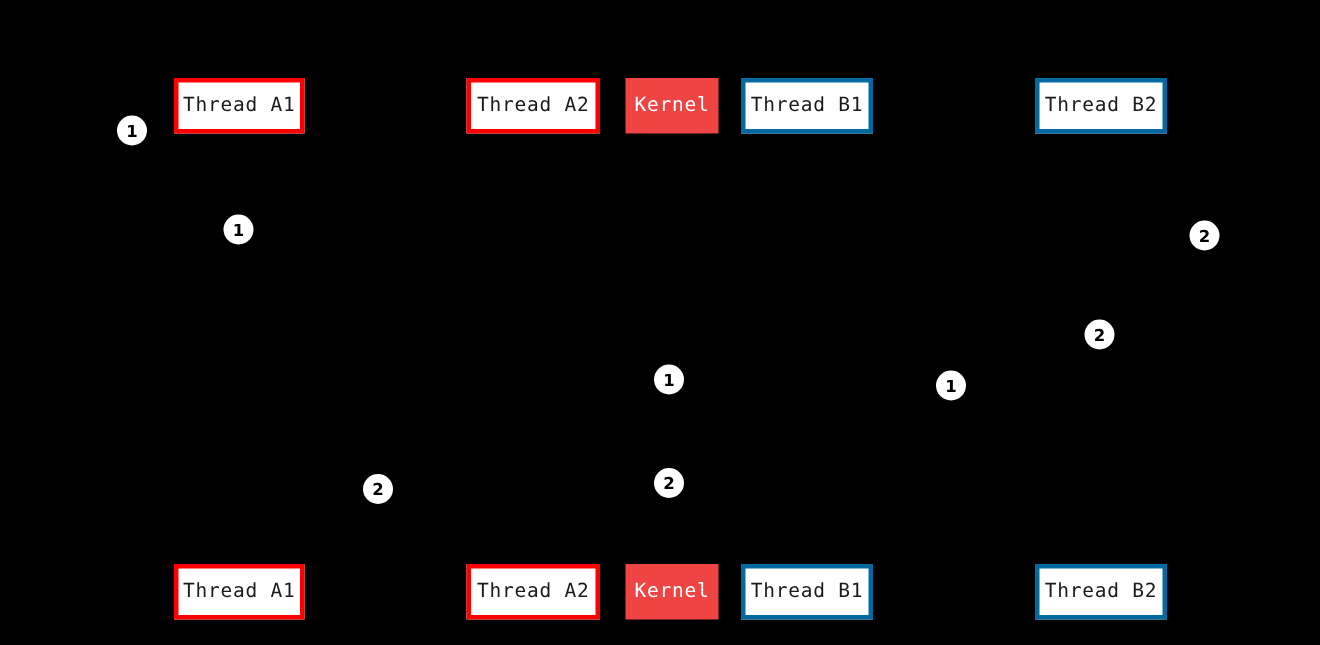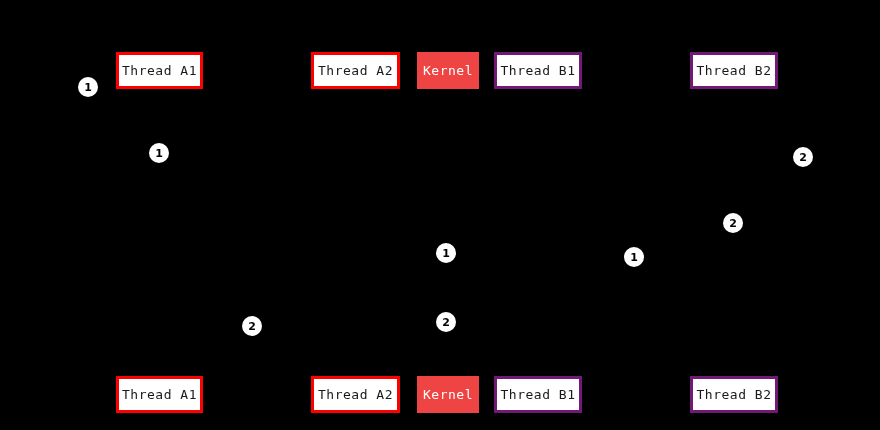--- a/index.html
+++ b/index.html
@@ -34,21 +34,21 @@
     white-space: nowrap;
     user-select: none;
   }
   .participant.red {
     background: #FFFFFF;
     border: 3px solid #FF0000;
     color: #1a1a1a;
   }
   .participant.blue-outline {
     background: #FFFFFF;
-    border: 3px solid #701a75;
+    border: 3px solid #0369a1;
     color: #1a1a1a;
   }
   .participant.blue-fill {
     background: #ef4444;
     border: 0px solid #0000FF;
     color: #FFFFFF;
   }
   
   .lifeline {
     position: absolute;

